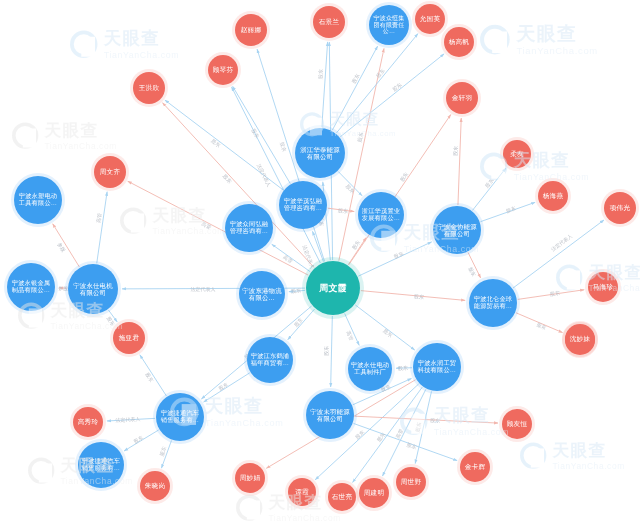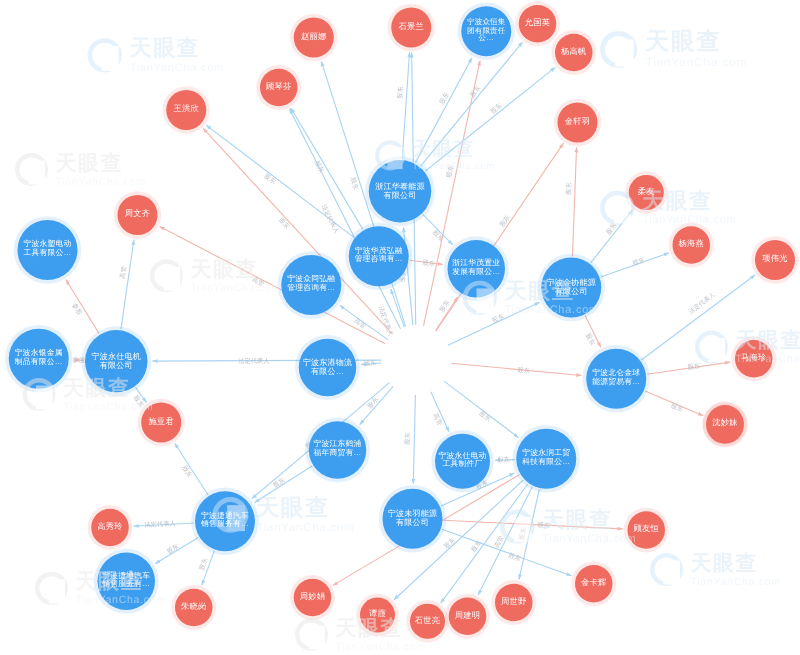--- a/index.html
+++ b/index.html
@@ -143,20 +143,23 @@
       <span class="edgelabel" style="left: 360.725px; top: 437.625px; font-size: 5px; transform: translate(-50%, -50%) rotate(-42.7974deg);">股东</span>
       <span class="edgelabel" style="left: 383.257px; top: 440.543px; font-size: 5px; transform: translate(-50%, -50%) rotate(-53.8418deg);">股东</span>
       <span class="edgelabel" style="left: 401.559px; top: 437.882px; font-size: 5px; transform: translate(-50%, -50%) rotate(-63.4349deg);">高管</span>
       <span class="edgelabel" style="left: 422.361px; top: 431.751px; font-size: 5px; transform: translate(-50%, -50%) rotate(-77.2604deg);">股东</span>
       <span class="edgelabel" style="left: 403.038px; top: 368.014px; font-size: 5px; transform: translate(-50%, -50%) rotate(-1.70981deg);">股东</span>
       <span class="edgelabel" style="left: 411.539px; top: 444.242px; font-size: 5px; transform: translate(-50%, -50%) rotate(19.7289deg);">股东</span>
       <span class="edgelabel" style="left: 435.08px; top: 420.057px; font-size: 5px; transform: translate(-50%, -50%) rotate(2.75542deg);">股东</span>
       <span class="edgelabel" style="left: 385.65px; top: 390.036px; font-size: 5px; transform: translate(-50%, -50%) rotate(-24.1609deg);">股东</span>
     </div>
   <div id="nodes" style="position:absolute;left:0;top:0;width:640px;height:524px;">
+      <div class="node center" style="left: 306px; top: 261px; width: 54px; height: 54px; font-size: 9px;">
+        <span class="lbl">周文霞</span>
+      </div>
       <div class="node company" style="left: 295px; top: 128px; width: 50px; height: 50px; font-size: 6.4px;">
         <span class="lbl">浙江华泰能源有限公司</span>
       </div>
       <div class="node company" style="left: 279px; top: 181px; width: 48px; height: 48px; font-size: 6.2px;">
         <span class="lbl">宁波华茂弘融管理咨询有…</span>
       </div>
       <div class="node company" style="left: 358px; top: 192px; width: 46px; height: 46px; font-size: 6.2px;">
         <span class="lbl">浙江华茂置业发展有限公…</span>
       </div>
       <div class="node company" style="left: 433px; top: 206px; width: 48px; height: 48px; font-size: 6.4px;">

